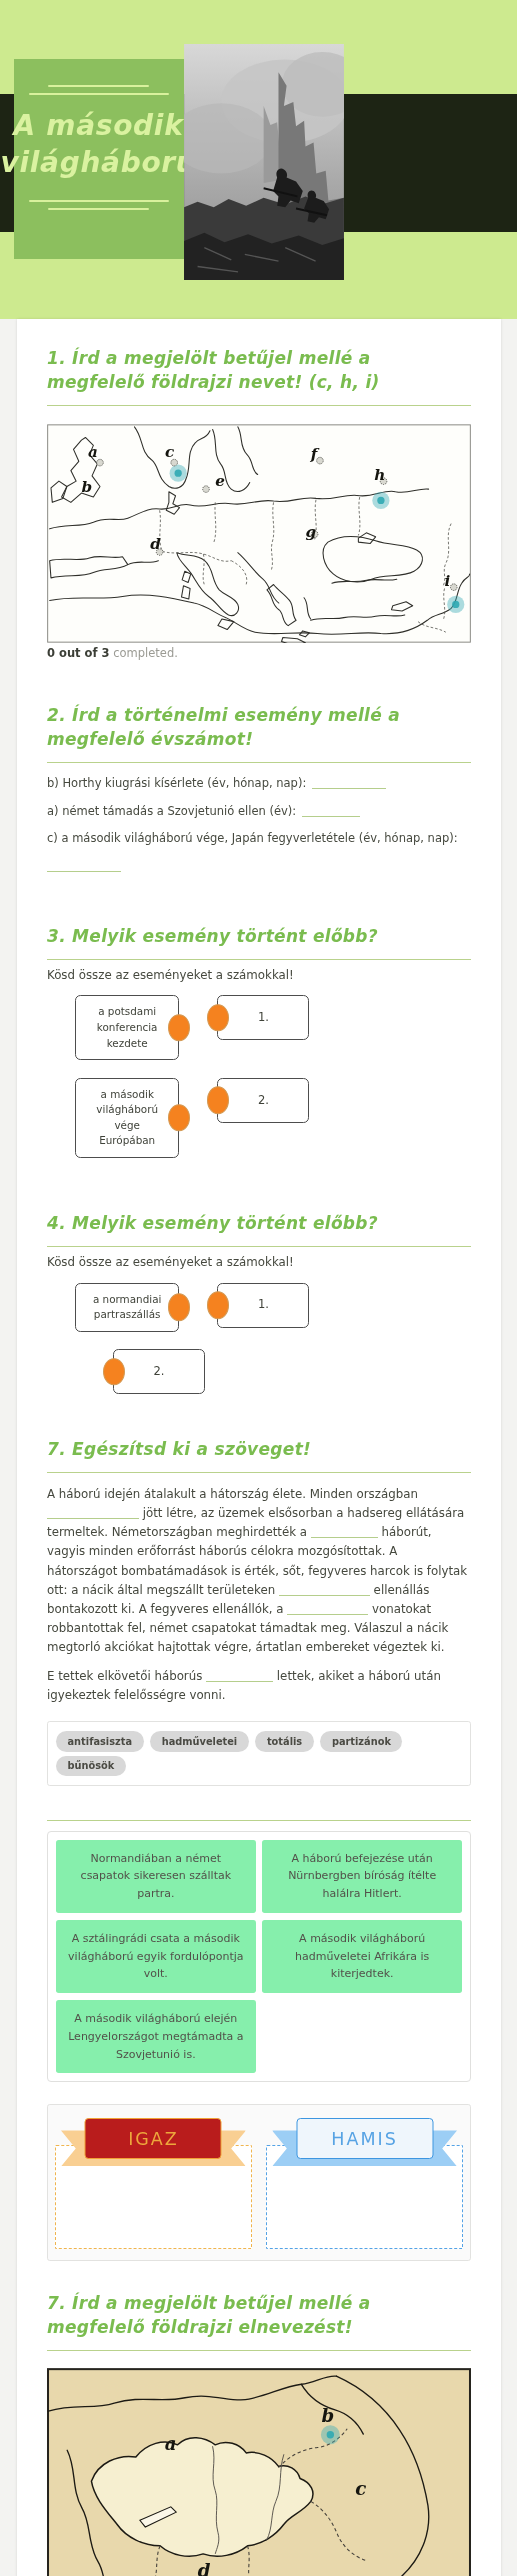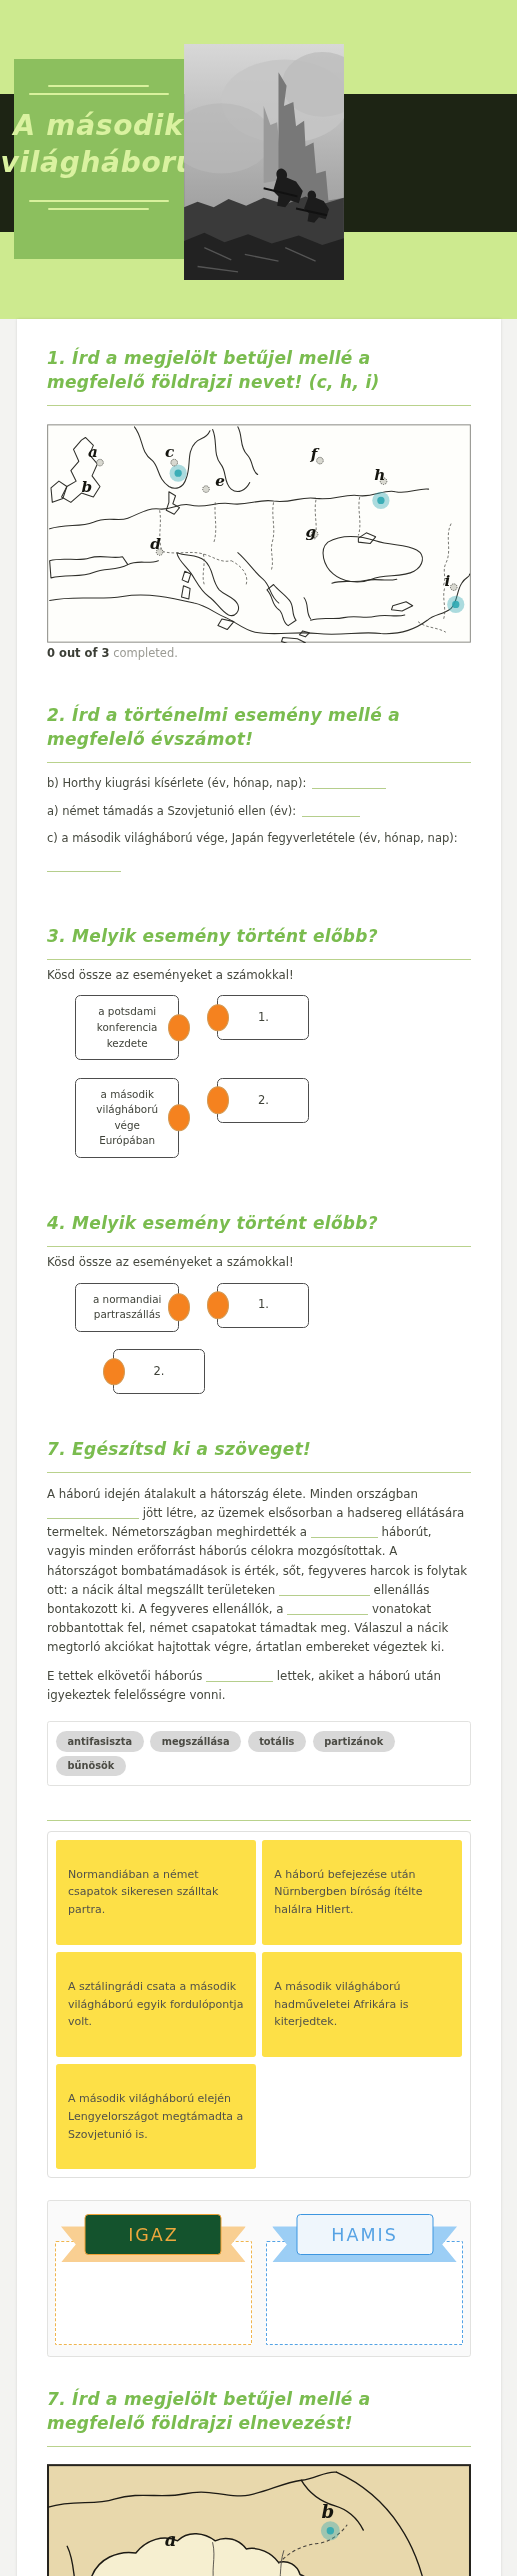--- a/index.html
+++ b/index.html
@@ -52,34 +52,34 @@
   .m-c-right{left:-11.5px;}
   
   .para{margin-top:12px;font-size:11.8px;line-height:1.62;color:#45483e;}
   .para + .para{margin-top:9.4px;}
   .bank{margin-top:16px;border:0.7px solid #e2e2e0;border-radius:2.7px;padding:7.4px 8px;}
   .pill{display:inline-block;background:#d8d8d8;border-radius:11.5px;padding:4.7px 11.5px;
         font-weight:bold;font-size:9.8px;color:#4b4b44;margin:2px 6.7px 2px 0;}
   
   .tf-box{margin-top:9.4px;border:0.7px solid #e0e0de;border-radius:4px;padding:8px;
           display:grid;grid-template-columns:1fr 1fr;gap:6.7px;}
-  .st-card{background:#fde047;border-radius:2.7px;padding:26px 12px;font-size:11px;
-           line-height:1.62;text-align:left;color:#52524a;}
+  .st-card{background:#86efac;border-radius:2.7px;padding:10px 12px;font-size:11px;
+           line-height:1.62;text-align:center;color:#52524a;}
   .ribbon-wrap{margin-top:21.6px;background:#fafafa;border:0.7px solid #e2e2e0;border-radius:2.7px;
                display:flex;gap:13.5px;padding:8px 6.7px 10.8px;}
   .rb{flex:1;position:relative;}
   .rb .zone{margin-top:32px;height:102px;background:#fff;border-radius:1.3px;}
   .rb .wing{position:absolute;top:17.5px;left:50%;transform:translateX(-50%);
             width:185px;height:36px;z-index:1;
             clip-path:polygon(0 0,100% 0,92% 50%,100% 100%,0 100%,8% 50%);}
   .rb .ban{position:absolute;top:5.4px;left:50%;transform:translateX(-50%);z-index:2;
            width:135px;height:39px;border-radius:4px;display:flex;align-items:center;
            justify-content:center;font-size:17.5px;letter-spacing:2px;}
   .igaz .wing{background:#f9cf92;}
-  .igaz .ban{border:1.3px solid #f0a236;color:#eda73c;background:#14532d;}
+  .igaz .ban{border:1.3px solid #f0a236;color:#eda73c;background:#b91c1c;}
   .igaz .zone{border:1.3px dashed #f0b54e;}
   .hamis .wing{background:#9ccef5;}
   .hamis .ban{border:1.3px solid #3d96e0;color:#57a3e4;background:#eff6fc;}
   .hamis .zone{border:1.3px dashed #54a3e6;}
   .mt64{margin-top:43px;} .mt58{margin-top:52px;} .mt78{margin-top:53px;}
   .mt50{margin-top:34px;} .mt44{margin-top:30px;}
   svg text.map-letter{font-family:"DejaVu Serif","Liberation Serif",serif;
        font-style:italic;font-weight:bold;fill:#15150f;}
 </style>
 </head>
@@ -259,21 +259,21 @@
           </div>
         </div>
       </div>
   </div>
 
   <div id="s5" class="mt64">
     <div class="sec-title">7. Egészítsd ki a szöveget!</div>
     <div class="rule"></div>
     <div class="para" id="para1">A háború idején átalakult a hátország élete. Minden országban <span class="blank" style="width: 92px;"></span> jött létre, az üzemek elsősorban a hadsereg ellátására termeltek. Németországban meghirdették a <span class="blank" style="width: 67px;"></span> háborút, vagyis minden erőforrást háborús célokra mozgósítottak. A hátországot bombatámadások is érték, sőt, fegyveres harcok is folytak ott: a nácik által megszállt területeken <span class="blank" style="width: 91px;"></span> ellenállás bontakozott ki. A fegyveres ellenállók, a <span class="blank" style="width: 81px;"></span> vonatokat robbantottak fel, német csapatokat támadtak meg. Válaszul a nácik megtorló akciókat hajtottak végre, ártatlan embereket végeztek ki.</div>
     <div class="para" id="para2">E tettek elkövetői háborús <span class="blank" style="width: 67px;"></span> lettek, akiket a háború után igyekeztek felelősségre vonni.</div>
-    <div class="bank" id="word-bank"><span class="pill">antifasiszta</span><span class="pill">megszállása</span><span class="pill">totális</span><span class="pill">partizánok</span><span class="pill">bűnösök</span></div>
+    <div class="bank" id="word-bank"><span class="pill">antifasiszta</span><span class="pill">hadműveletei</span><span class="pill">totális</span><span class="pill">partizánok</span><span class="pill">bűnösök</span></div>
   </div>
 
   <div id="s6" class="mt50">
     <div class="rule"></div>
     <div class="tf-box" id="statement-grid">
         <div class="st-card">Normandiában a német csapatok sikeresen szálltak partra.</div>
         <div class="st-card">A háború befejezése után Nürnbergben bíróság ítélte halálra Hitlert.</div>
         <div class="st-card">A sztálingrádi csata a második világháború egyik fordulópontja volt.</div>
         <div class="st-card">A második világháború hadműveletei Afrikára is kiterjedtek.</div>
         <div class="st-card">A második világháború elején Lengyelországot megtámadta a Szovjetunió is.</div>

